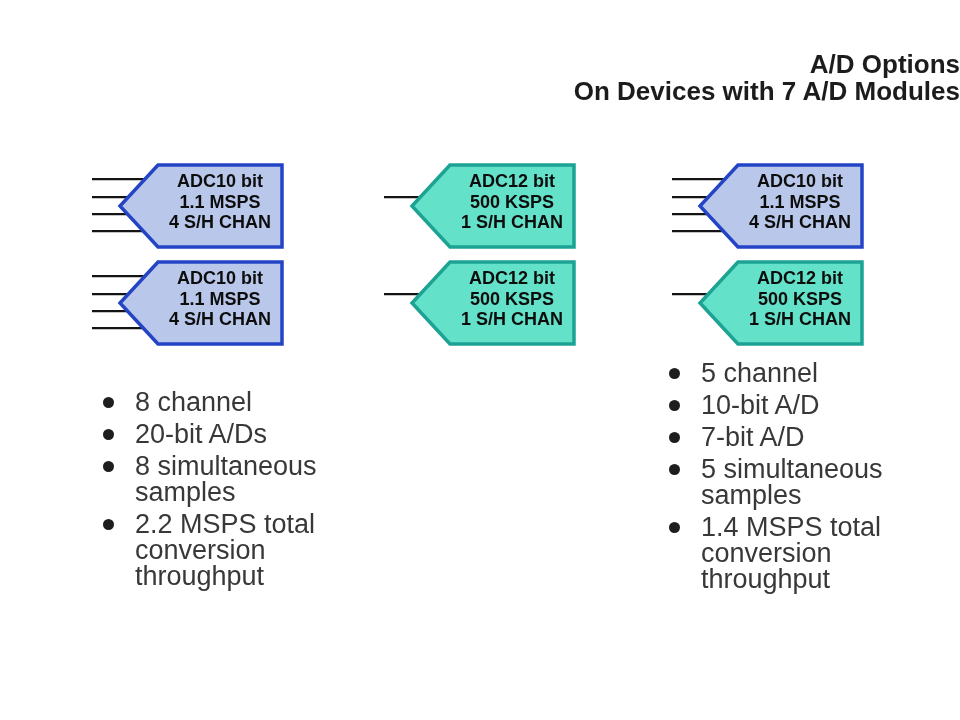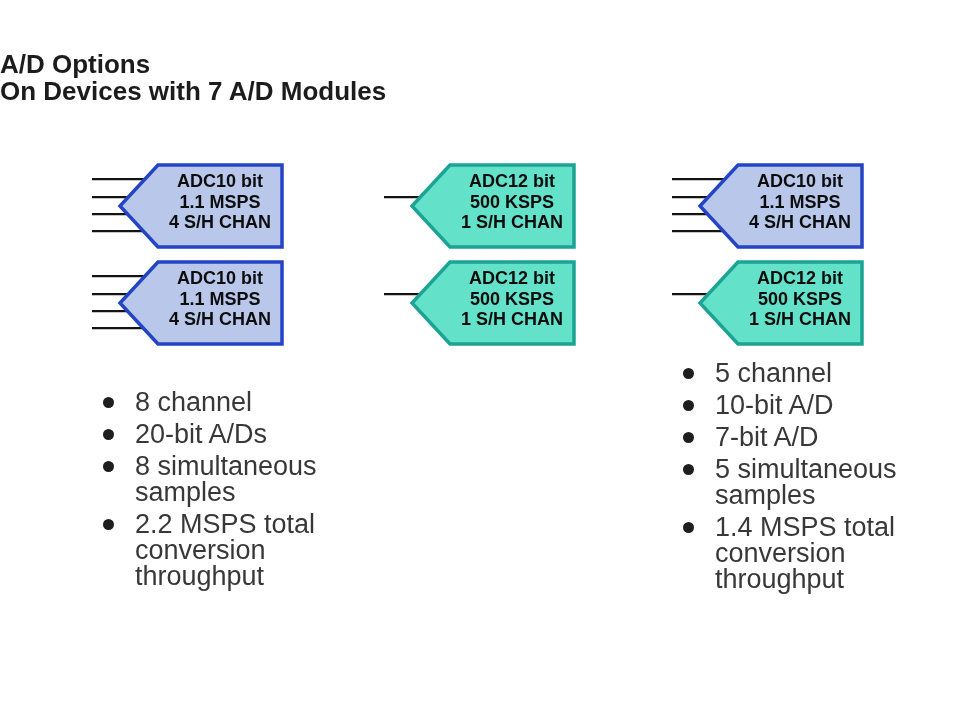--- a/index.html
+++ b/index.html
@@ -4,21 +4,21 @@
 <style>
   html,body{margin:0;padding:0}
   body{
     width:960px;height:720px;background:#ffffff;position:relative;overflow:hidden;
     font-family:"Liberation Sans", sans-serif;
   }
   .slide{position:absolute;inset:0;background:#ffffff}
 
   
   .title{
-    position:absolute;top:51px;left:0;width:100%;text-align:left;
+    position:absolute;top:51px;left:0;width:100%;text-align:right;
     font-weight:bold;font-size:26px;line-height:27px;
     color:var(--color-title-text,#1c1c1c);
   }
 
   
   .module{position:absolute;width:198px;height:92px}
   .chan{stroke:var(--color-line,#141414);stroke-width:2.25}
   .shape{stroke-width:3.5;stroke-linejoin:miter}
   .shape-adc10{fill:var(--color-adc10-fill,#b9c8ea);stroke:var(--color-adc10-stroke,#2444c6)}
   .shape-adc12{fill:var(--color-adc12-fill,#63e1c9);stroke:var(--color-adc12-stroke,#1da394)}
@@ -144,21 +144,21 @@
         <span class="dot"></span>
         <span class="bt">8 simultaneous samples</span>
       </li>
     <li>
         <span class="dot"></span>
         <span class="bt">2.2 MSPS total conversion throughput</span>
       </li>
   </ul>
 
 
-  <ul class="bullets" style="left:683px;top:360px">
+  <ul class="bullets" style="left:669px;top:360px">
     <li>
         <span class="dot"></span>
         <span class="bt">5 channel</span>
       </li>
     <li>
         <span class="dot"></span>
         <span class="bt">10-bit A/D</span>
       </li>
     <li>
         <span class="dot"></span>

